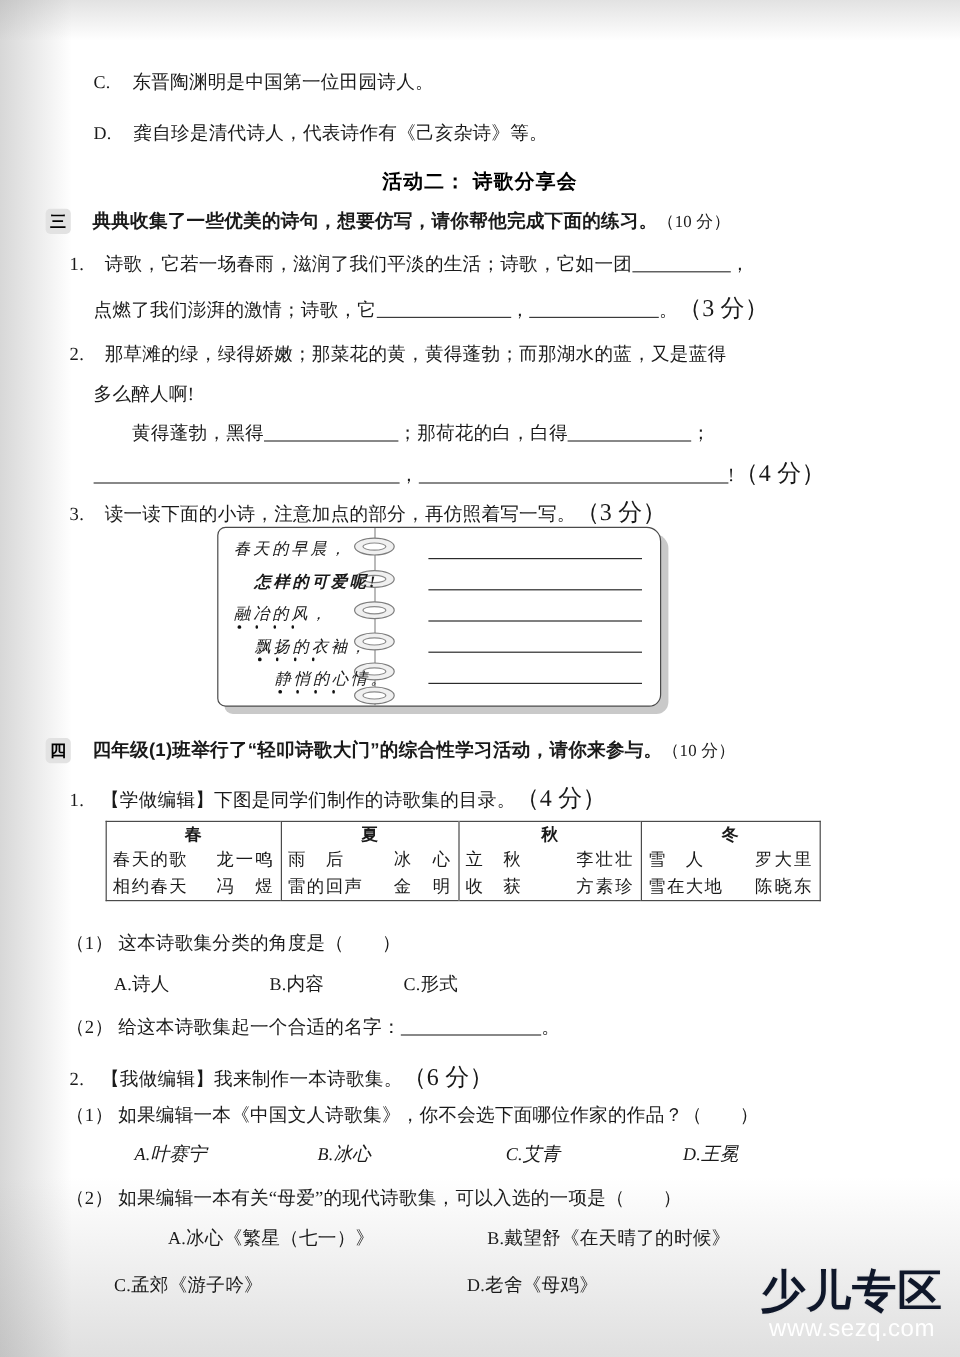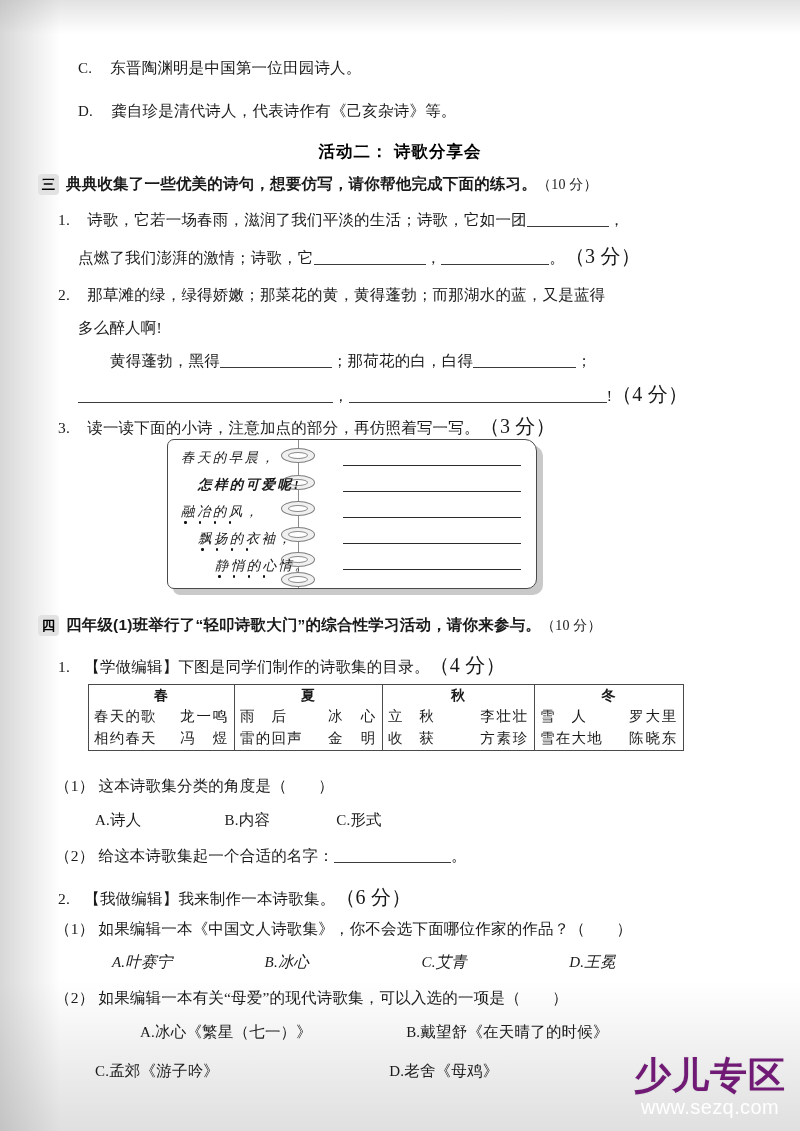--- a/index.html
+++ b/index.html
@@ -84,20 +84,21 @@
     justify-content: center;
     margin-right: 7px;
     flex: none;
   }
   .sec-text {
     font-family: "Liberation Sans", sans-serif;
     font-weight: bold;
     font-size: 15.5px;
     white-space: nowrap;
     letter-spacing: 0.2px;
+    margin-left: 11px;
   }
   .sec-text .pts {
     font-family: "Liberation Serif", serif;
     font-weight: normal;
     font-size: 14px;
   }
 
   .pts {
     font-size: 20px;
   }
@@ -106,21 +107,21 @@
   .blank {
     display: inline-block;
     border-bottom: 1.1px solid #3b3b3b;
     vertical-align: -2px;
     height: 13px;
   }
 
   
   #notebook {
     position: absolute;
-    left: 167px;
+    left: 181px;
     top: 439px;
     width: 356px;
     height: 158px;
   }
   #notebook .paper {
     position: absolute;
     left: 0; top: 0;
     width: 370px; height: 150px;
     border: 1.3px solid #4a4a4a;
     border-radius: 7px 12px 10px 7px;
@@ -234,21 +235,21 @@
     right: 14px;
     bottom: 12px;
     text-align: center;
     z-index: 5;
     pointer-events: none;
   }
   #wm-brand {
     font-family: "Liberation Sans", sans-serif;
     font-weight: bold;
     font-size: 37px;
-    color: #701a75;
+    color: #0f172a;
     letter-spacing: 1px;
     line-height: 1;
     text-shadow: 0 0 2px rgba(0,0,0,0.10);
   }
   #wm-url {
     font-family: "Liberation Sans", sans-serif;
     font-size: 20px;
     color: #ffffff;
     letter-spacing: 0.4px;
     line-height: 1.15;

